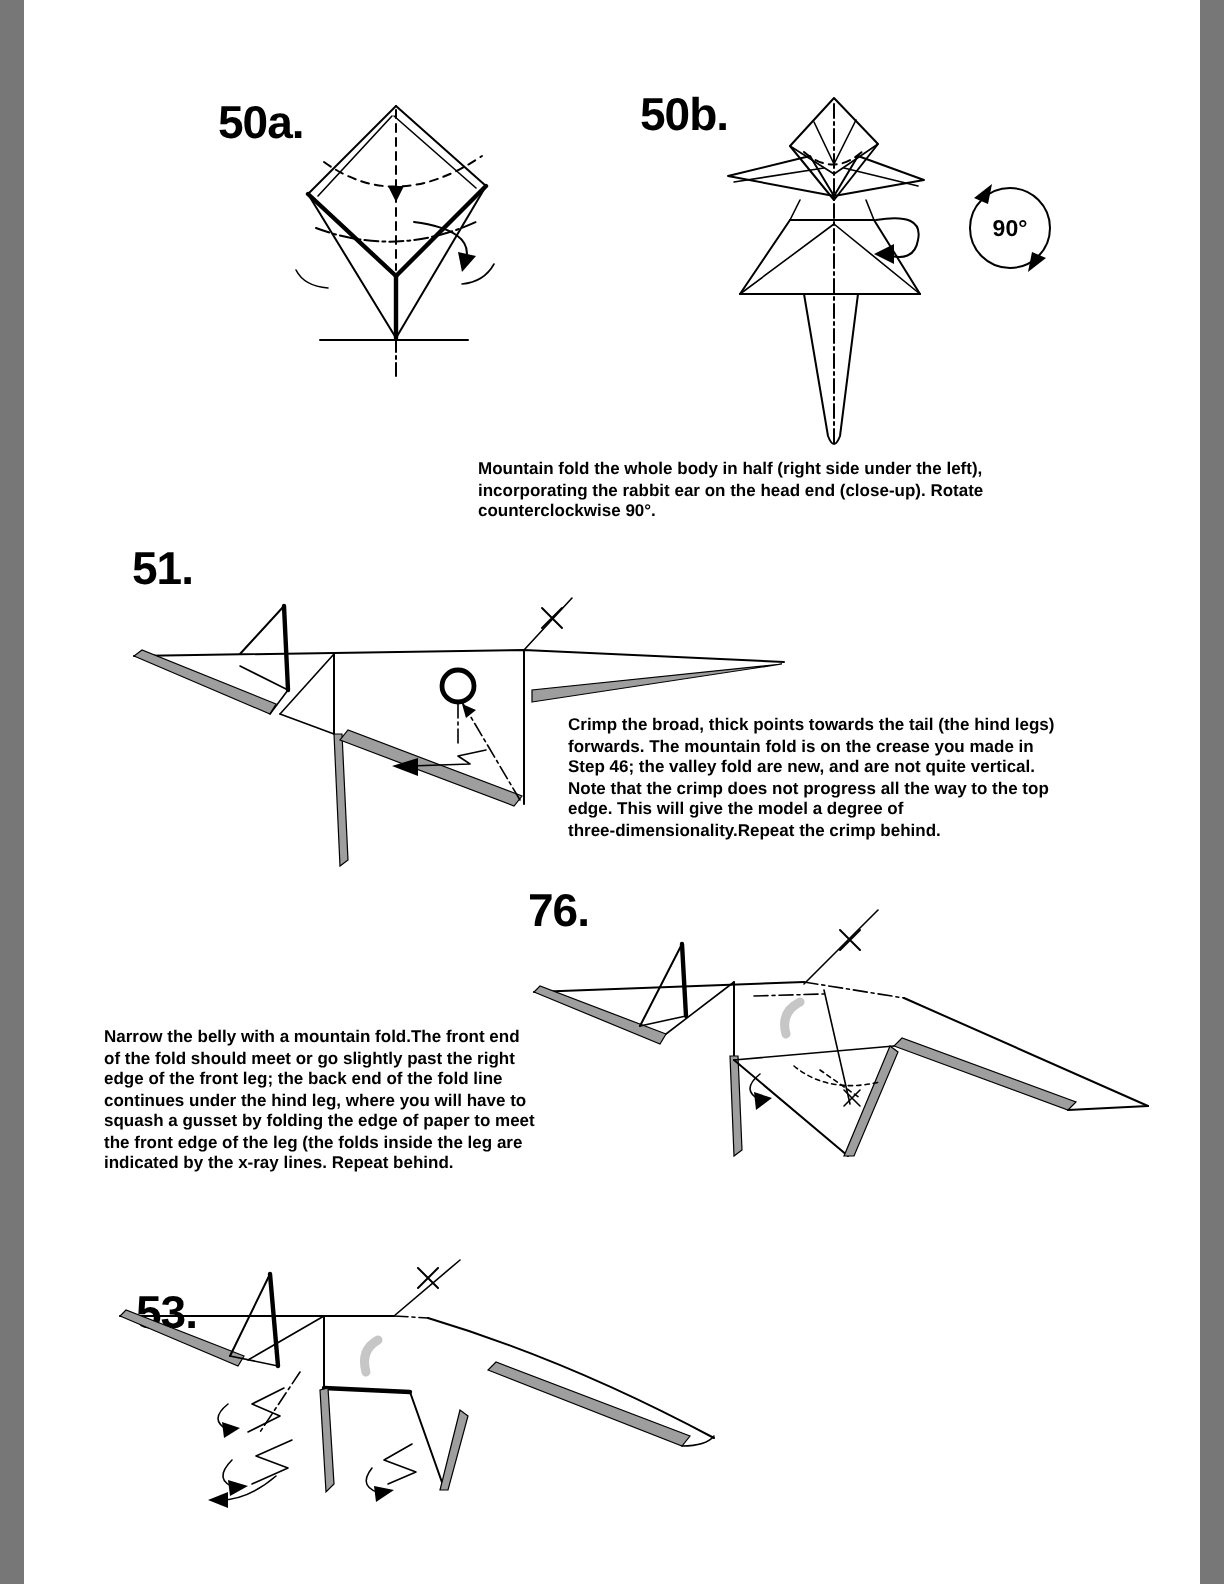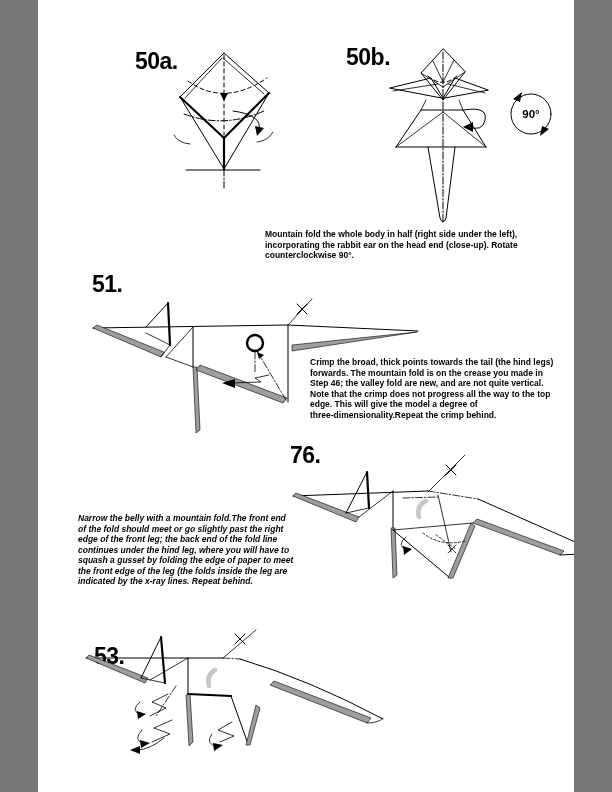--- a/index.html
+++ b/index.html
@@ -1,18 +1,18 @@
 <!DOCTYPE html>
 <html><head>
 <meta charset="utf-8">
 <style>
   html,body{margin:0;padding:0;background:#777;}
   .page{
     position:relative;
-    width:536px;height:792px;
+    width:588px;height:792px;
     margin:0 auto;
     background:#ffffff;
     font-family:"Liberation Sans", sans-serif;
     color:#000;
     overflow:hidden;
   }
   .abs{position:absolute;}
   .step-label{
     font-size:23px;
     font-weight:bold;
@@ -212,21 +212,21 @@
 
       <path class="hook" d="M138,56 Q128,61 131,72"></path>
 
       <g>
         <path class="ln thin" d="M140,47 L177,10"></path>
         <path class="ln" d="M158,20 L168,30 M158,30 L168,20"></path>
       </g>
     </g>
   </svg>
 
-  <div class="abs caption" style="left:40px;top:513px;width:266px;font-style:italic;">Narrow the belly with a mountain fold.The front end
+  <div class="abs caption" style="left:40px;top:513px;width:266px;">Narrow the belly with a mountain fold.The front end
 of the fold should meet or go slightly past the right
 edge of the front leg; the back end of the fold line
 continues under the hind leg, where you will have to
 squash a gusset by folding the edge of paper to meet
 the front edge of the leg (the folds inside the leg are
 indicated by the x-ray lines.  Repeat behind.</div>
 
   <div class="abs step-label" style="left:56px;top:643px;">53.</div>
 
   <svg class="abs" style="left:42px;top:628px;" width="310" height="155" viewBox="0 0 310 155">

